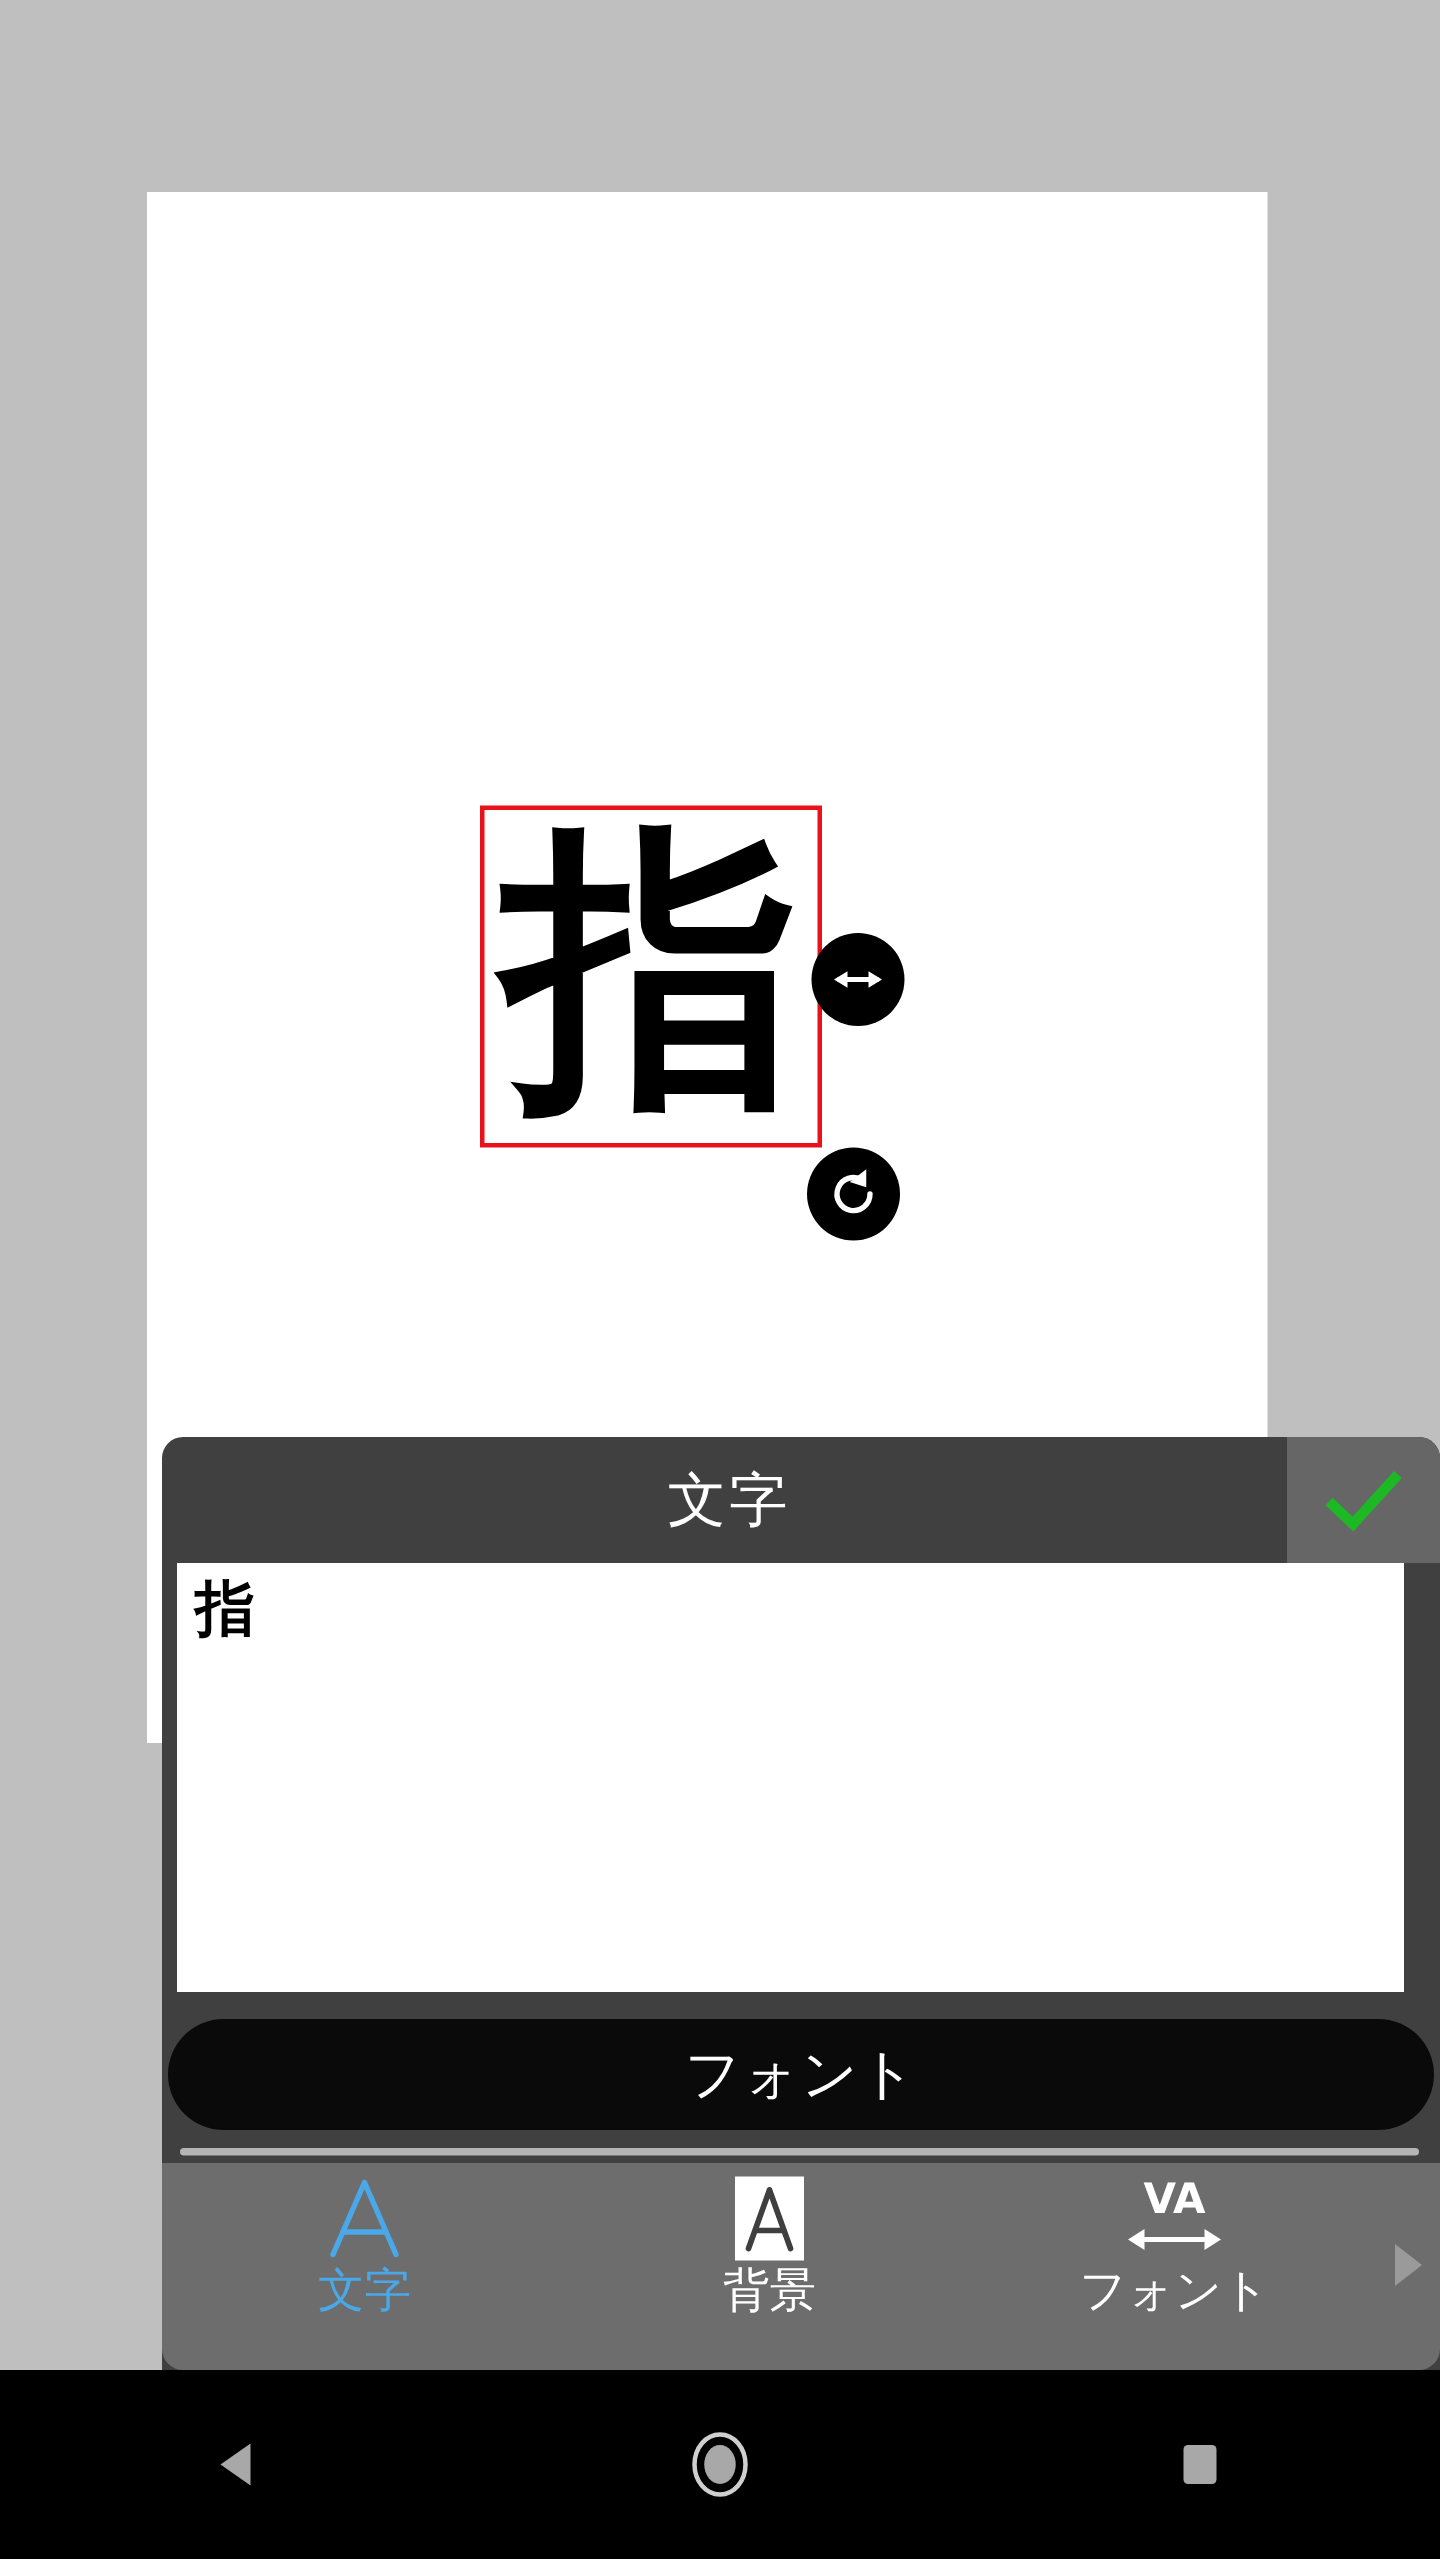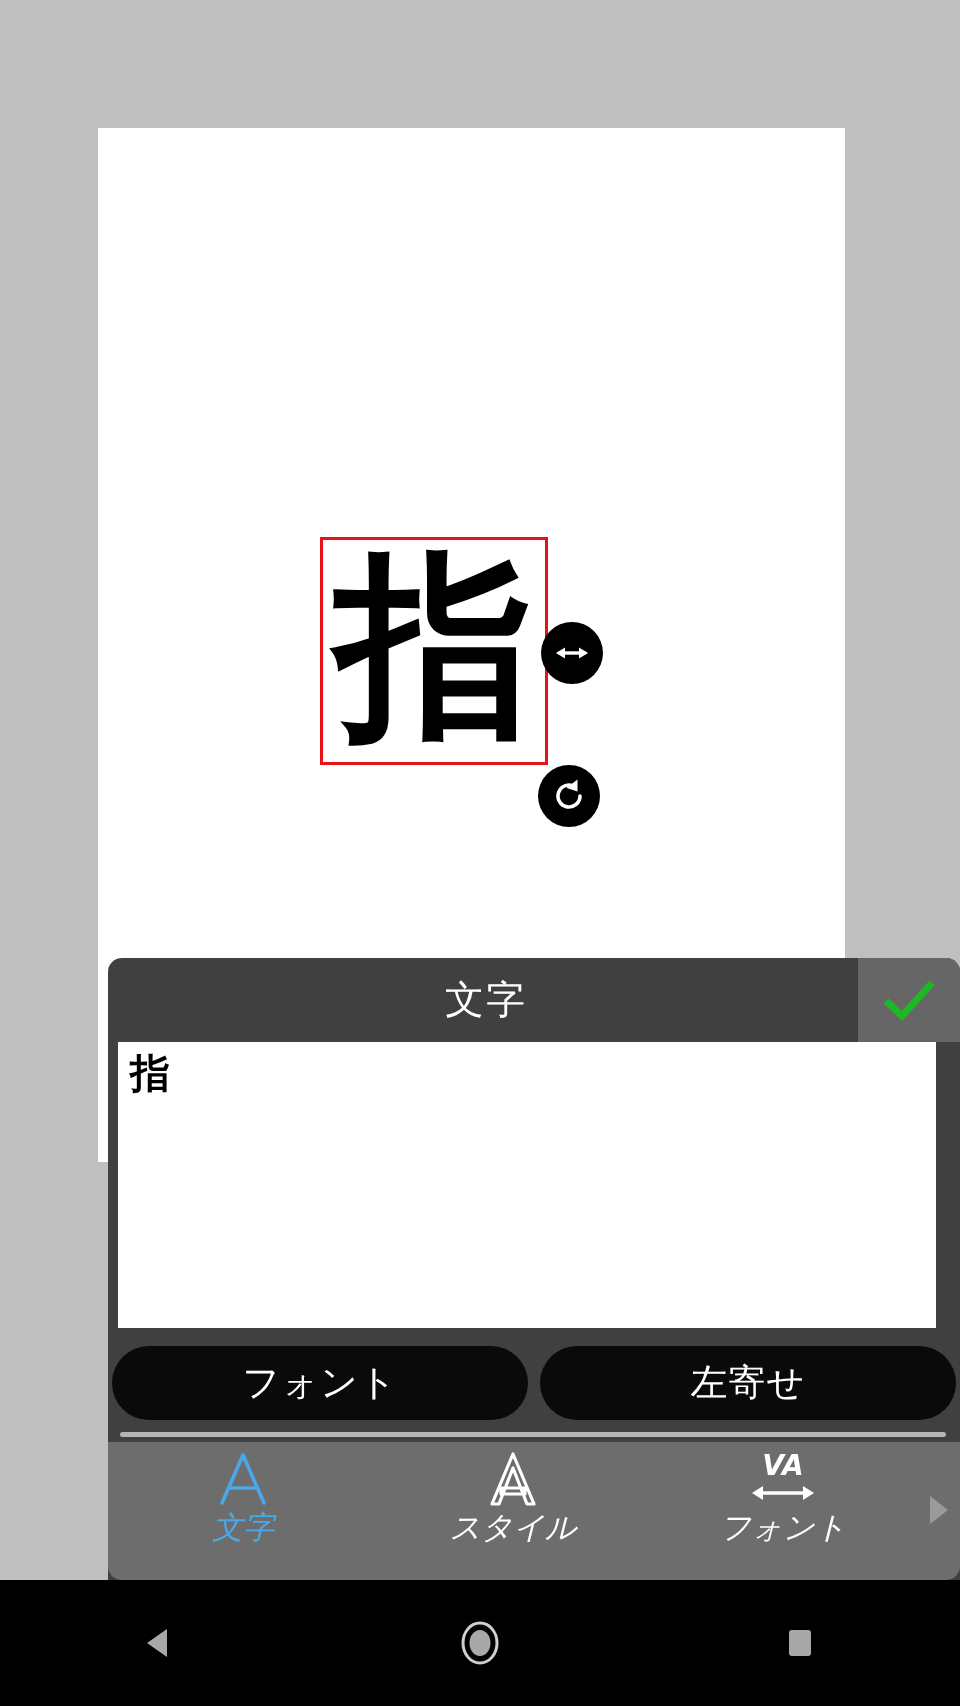--- a/index.html
+++ b/index.html
@@ -196,21 +196,20 @@
   }
   .tab {
     flex: 1;
     display: flex;
     flex-direction: column;
     align-items: center;
     justify-content: center;
     gap: 2px;
     cursor: pointer;
     color: #ffffff;
-    font-style: italic;
   }
   .tab.active { color: #4aa8e8; }
   .tab-icon {
     height: 62px;
     display: flex;
     align-items: center;
     justify-content: center;
   }
   .tab-label {
     font-size: 31px;
@@ -288,46 +287,46 @@
           </svg>
         </div>
       </div>
 
       <div id="text-input-wrap">
         <textarea id="text-input" placeholder="" style="">指</textarea>
       </div>
 
       <div id="pill-row">
         <div class="pill">フォント</div>
-        <div class="pill">左寄せ</div>
       </div>
 
       <div id="panel-divider"></div>
 
       <div id="tab-bar">
 
         <div class="tab active">
           <div class="tab-icon">
             <svg width="54" height="58" viewBox="0 0 54 58">
               <path d="M27 5 L48 53 M27 5 L6 53 M14 38 L40 38" fill="none" stroke="#4aa8e8" stroke-width="3.6" stroke-linecap="round" stroke-linejoin="round"></path>
             </svg>
           </div>
           <div class="tab-label">文字</div>
         </div>
 
 
+
         <div class="tab">
           <div class="tab-icon">
-            <svg width="54" height="58" viewBox="0 0 54 58">
-              <path d="M27 4 L48 54 L41 54 L27 18 L13 54 L6 54 Z M15 38 L39 38 L39 44 L15 44 Z" fill="none" stroke="#ffffff" stroke-width="3.2" stroke-linejoin="round"></path>
+            <svg width="50" height="60" viewBox="0 0 50 60">
+              <rect x="2" y="2" width="46" height="56" fill="#ffffff"></rect>
+              <path d="M25 11 L39 50 M25 11 L11 50 M16 38 L34 38" fill="none" stroke="#3f3f3f" stroke-width="3.8" stroke-linecap="round" stroke-linejoin="round"></path>
             </svg>
           </div>
-          <div class="tab-label">スタイル</div>
-        </div>
-
+          <div class="tab-label">背景</div>
+        </div>
 
         <div class="tab">
           <div class="tab-icon">
             <svg width="82" height="60" viewBox="0 0 82 60">
               <text x="41" y="26" text-anchor="middle" font-family="DejaVu Sans, sans-serif" font-size="28" font-weight="700" fill="#ffffff">VA</text>
               <line x1="17" y1="44" x2="65" y2="44" stroke="#ffffff" stroke-width="3.4"></line>
               <polygon points="10,44 21,37 21,51" fill="#ffffff"></polygon>
               <polygon points="72,44 61,37 61,51" fill="#ffffff"></polygon>
             </svg>
           </div>

